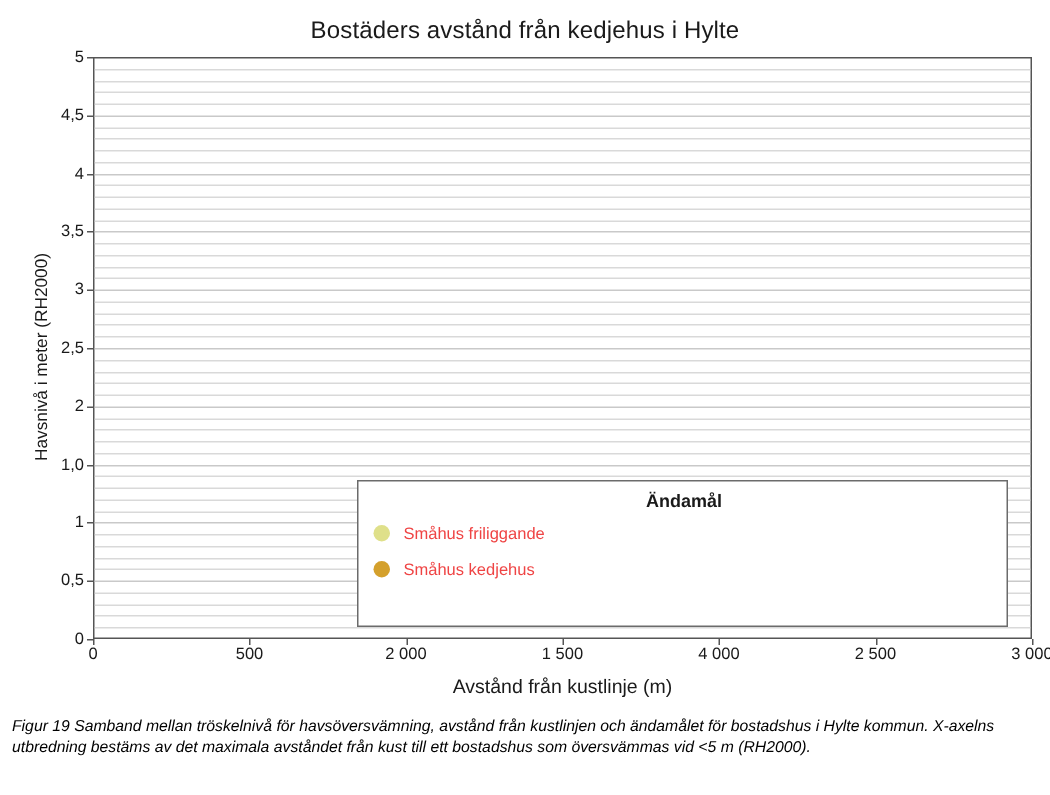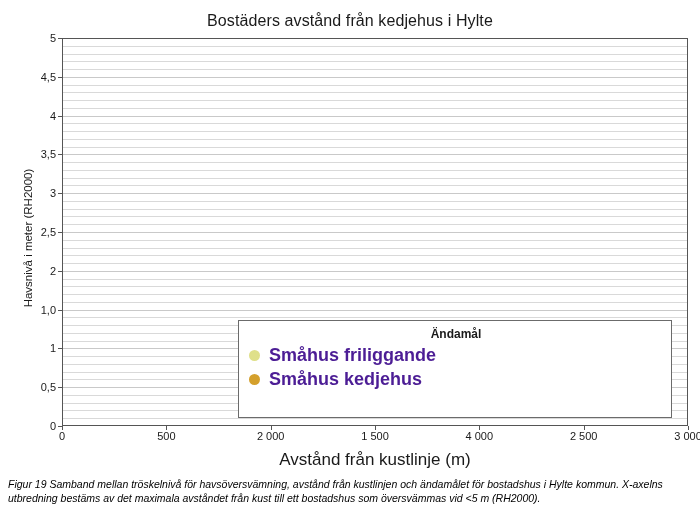--- a/index.html
+++ b/index.html
@@ -99,21 +99,21 @@
     transform: rotate(-90deg);
     transform-origin: center center;
     white-space: nowrap;
   }
   .x-axis-title {
     position: absolute;
     left: 62px;
     top: 450px;
     width: 626px;
     text-align: center;
-    font-size: 17px;
+    font-size: 13px;
     color: #1a1a1a;
   }
 
   
   .legend {
     position: absolute;
     left: 238px;
     top: 320px;
     width: 434px;
     height: 98px;
@@ -151,24 +151,23 @@
     height: 17px;
   }
   .legend-swatch {
     width: 11px;
     height: 11px;
     border-radius: 50%;
     margin-right: 9px;
     flex: none;
   }
   .legend-label {
-    font-size: 18px;
-    color: #4c1d95;
+    font-size: 11px;
+    color: #ef4444;
     white-space: nowrap;
-    font-weight: bold;
   }
 
   
   .caption {
     position: absolute;
     left: 8px;
     top: 477px;
     width: 676px;
     font-size: 10.5px;
     font-style: italic;

